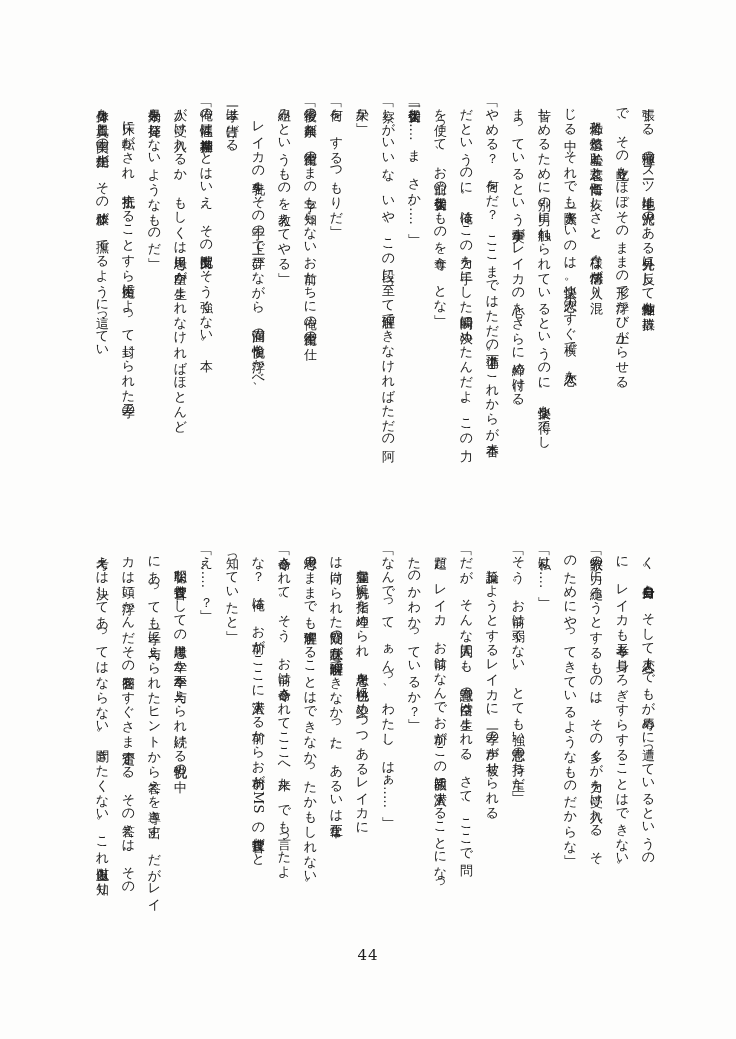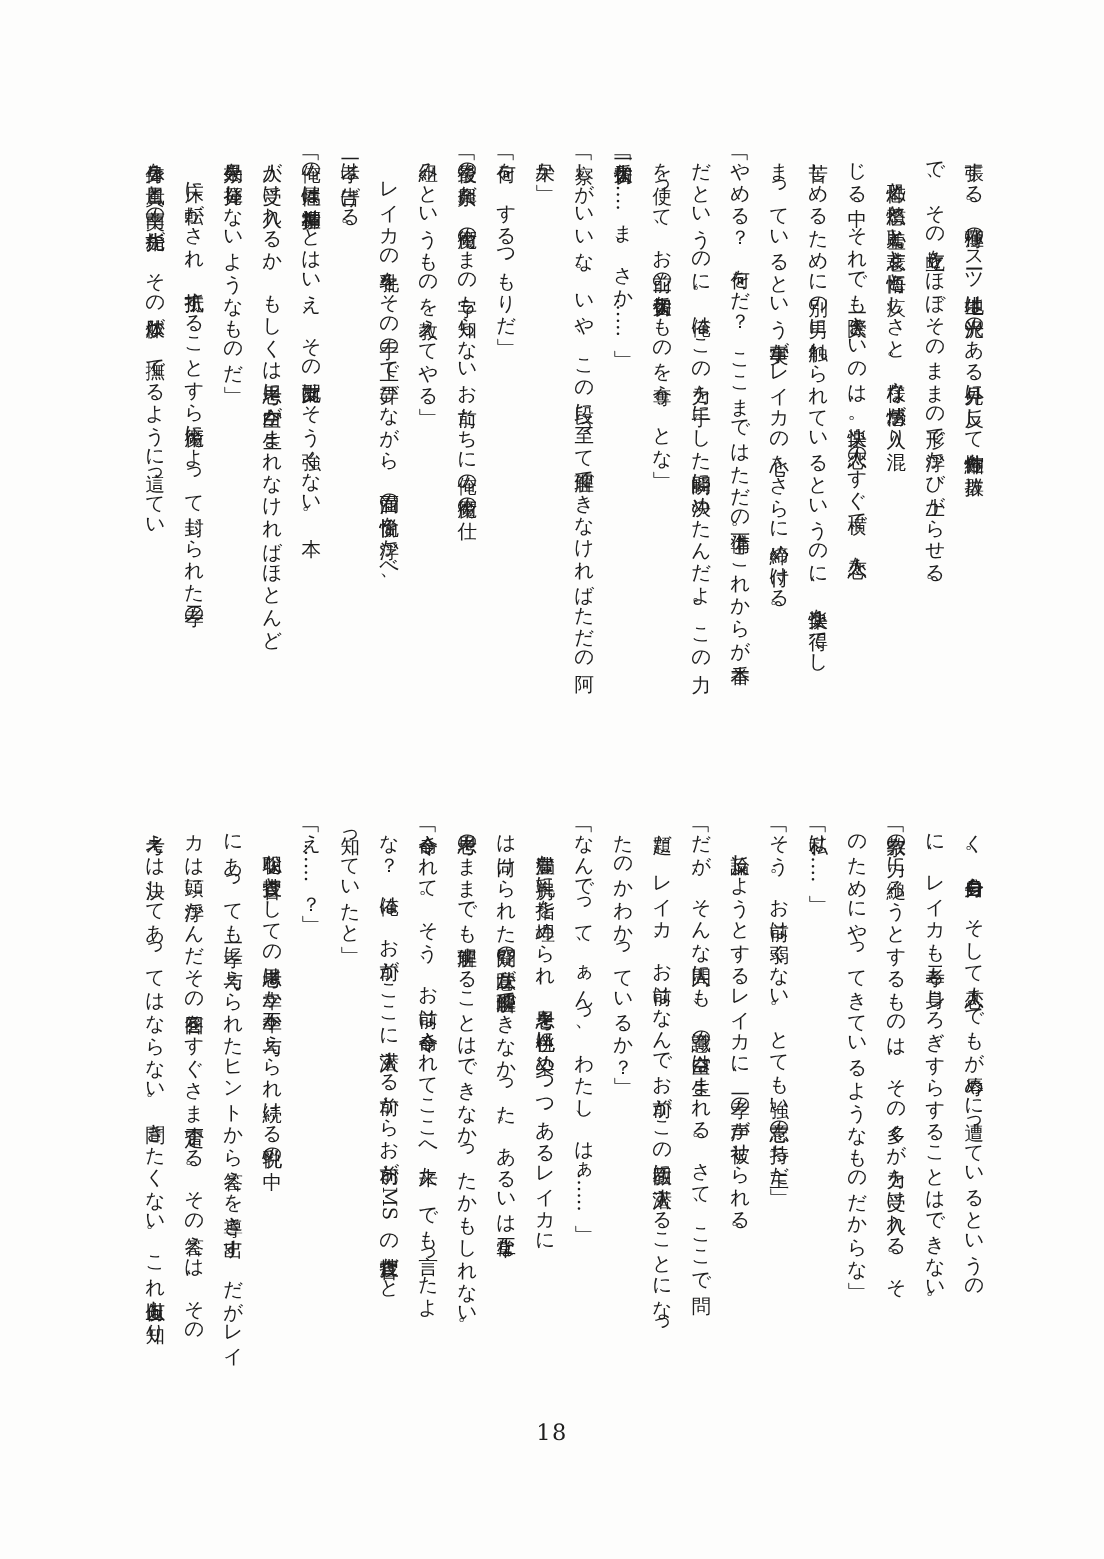--- a/index.html
+++ b/index.html
@@ -88,14 +88,14 @@
       <div class="line">思考のままでも理解することはできなかったかもしれない。</div>
       <div class="line">「命令されて。そう、お前は命令されてここへ来た。でも言ったよ</div>
       <div class="line">な？　俺は、お前がここに潜入する前からお前がCMSの捜査官だと</div>
       <div class="line">知っていたと」</div>
       <div class="line">「え……？」</div>
       <div class="line">　聡明な捜査官としての思考は幸か不幸か与えられ続ける乳悦の中</div>
       <div class="line">にあっても一孝に与えられたヒントから答えを導き出す。だがレイ</div>
       <div class="line">カは頭に浮かんだその回答をすぐさま否定する。その答えは、その</div>
       <div class="line">考えは決してあってはならない。聞きたくない。これ以上何も知り</div>
     </div>
-  <div class="page-number">18</div>
+  <div class="page-number">44</div>
 </div>
 
 </body></html>

